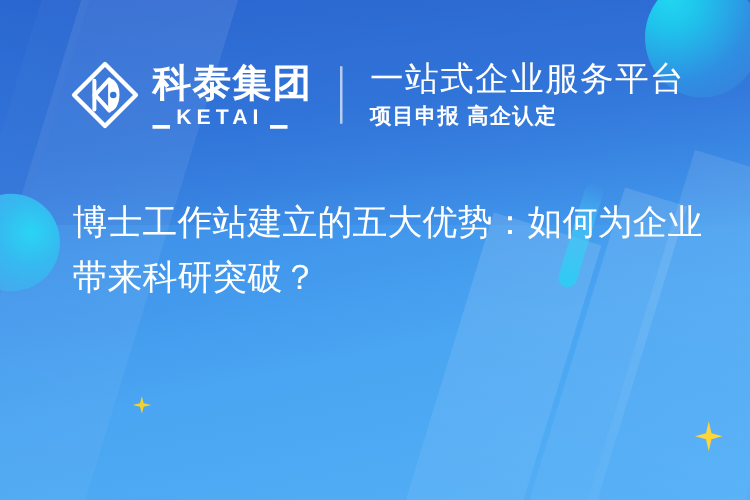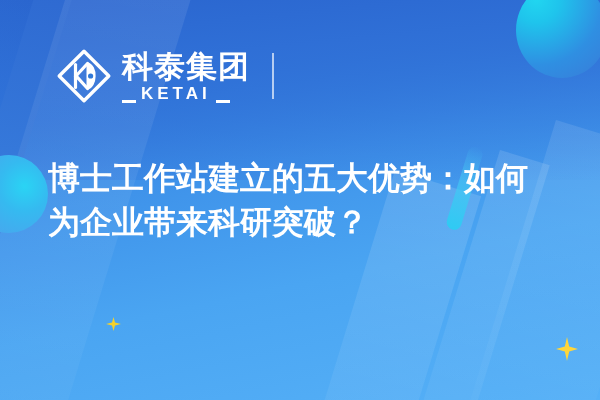--- a/index.html
+++ b/index.html
@@ -186,27 +186,27 @@
     line-height: 22px;
     font-weight: 700;
     letter-spacing: 1px;
     margin-top: 3px;
     white-space: nowrap;
   }
 
   
   .title {
     position: absolute;
-    left: 48px;
+    left: 58px;
     top: 156px;
     width: 510px;
     color: #ffffff;
-    font-size: 32px;
+    font-size: 28px;
     line-height: 44px;
-    font-weight: 700;
+    font-weight: 400;
     letter-spacing: 0px;
   }
 </style>
 </head>
 <body>
 
 <div id="banner">
 
   <div class="bg-deep-top"></div>
   <div class="bg-diag-a"></div>
@@ -241,17 +241,21 @@
         <div class="logo-en-row">
           <span class="logo-dash"></span>
           <span class="logo-en">KETAI</span>
           <span class="logo-dash"></span>
         </div>
       </div>
     </div>
 
     <div class="divider"></div>
 
+    <div class="tagline">
+      <div class="tagline-main">一站式企业服务平台</div>
+      <div class="tagline-sub">项目申报 高企认定</div>
+    </div>
   </div>
 
   <div class="title">博士工作站建立的五大优势：如何为企业带来科研突破？</div>
 
 </div>
 
 </body></html>

